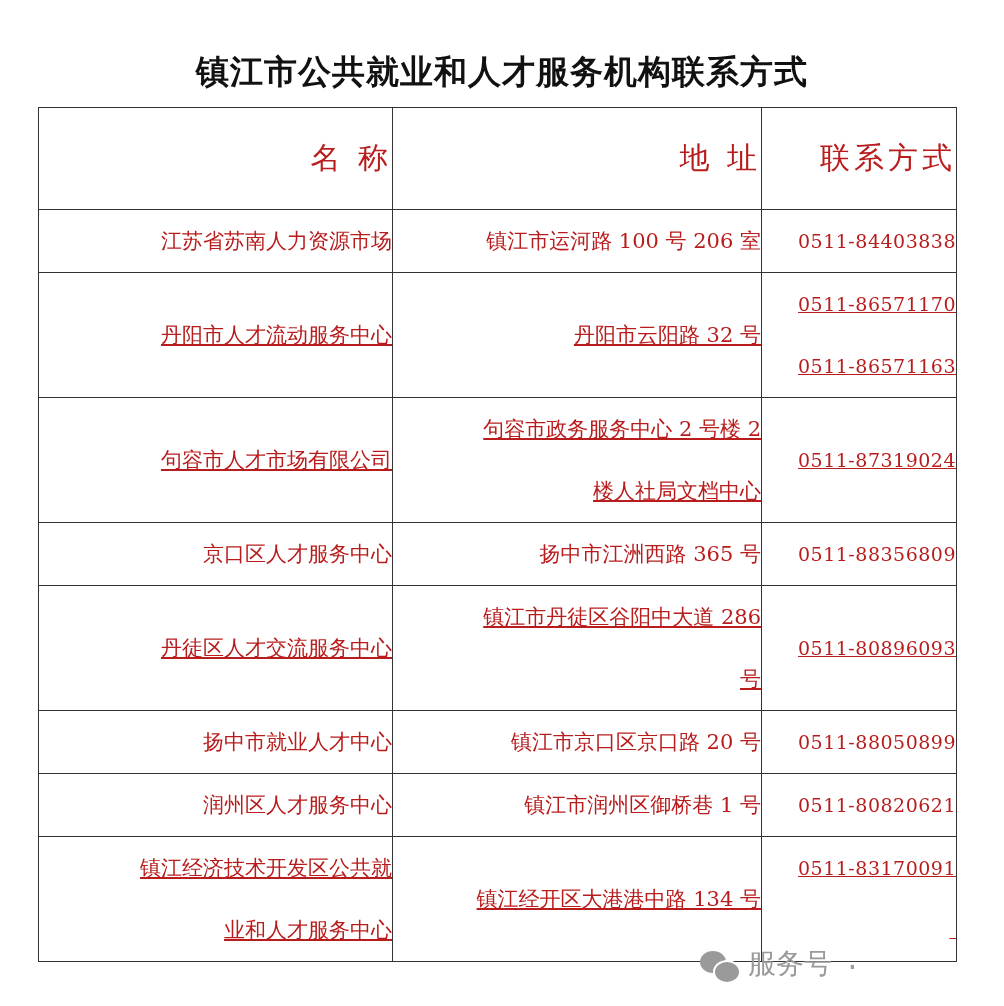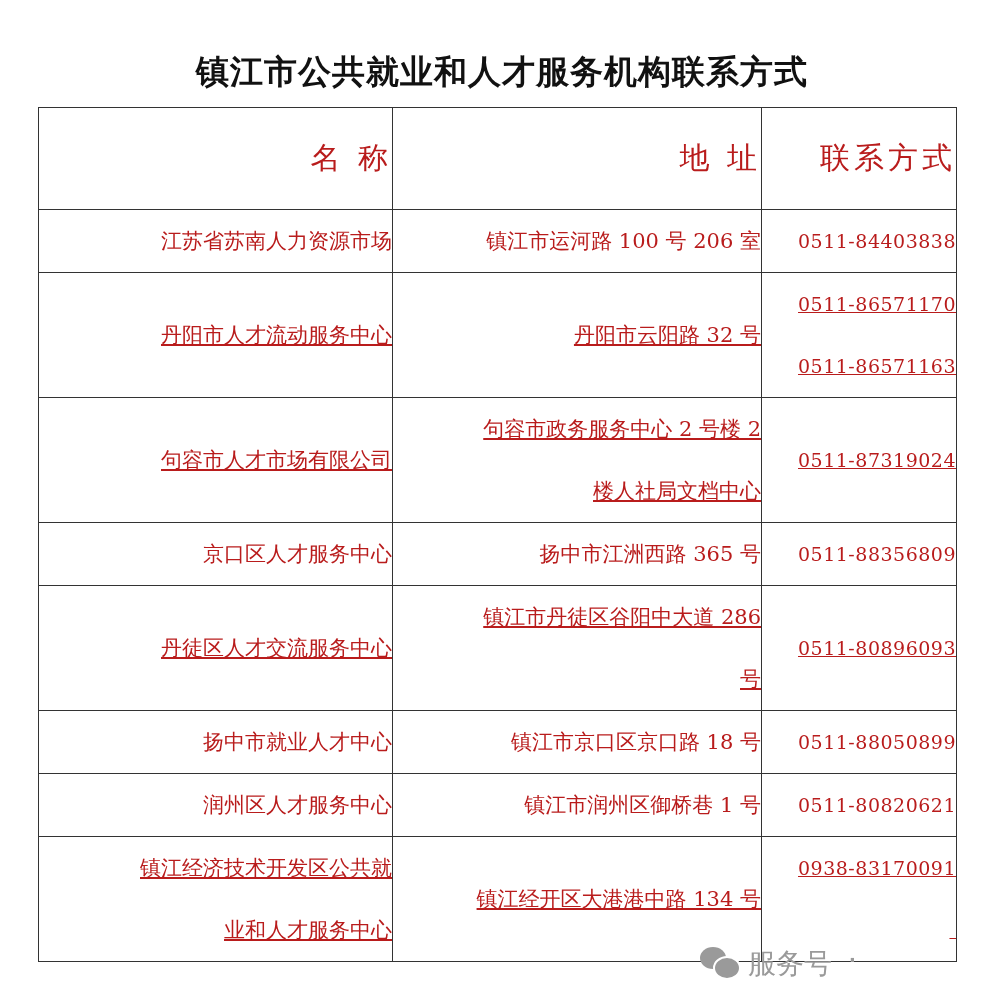--- a/index.html
+++ b/index.html
@@ -12,21 +12,21 @@
              border-collapse: collapse; table-layout: fixed; }
     table.contacts td, table.contacts th { border: 1.5px solid #333; text-align: right;
              vertical-align: middle; padding: 0; font-weight: normal; color: #b91c1c; }
     col.c1 { width: 354px; } col.c2 { width: 369px; } col.c3 { width: 195px; }
     th { font-size: 30px; height: 101px; letter-spacing: 4px; }
     td { font-size: 21px; line-height: 62px; }
     td.phone { font-size: 19px; letter-spacing: 0.5px; }
     .line { display: block; }
     tr.h63 td { height: 61px; }
     tr.h126 td { height: 124px; text-decoration: underline; }
-    .watermark { position: absolute; left: 700px; top: 945px; display: flex; align-items: flex-start;
+    .watermark { position: absolute; left: 700px; top: 945px; display: flex; align-items: flex-end;
              font-family: Liberation Mono, monospace; font-size: 28px; color: #9a9a9a; }
     .wechat-icon { width: 40px; height: 34px; position: relative; margin-right: 8px; }
     .wechat-icon .b1 { position: absolute; left: 0; top: 2px; width: 26px; height: 22px; border-radius: 50%; background: #9a9a9a; }
     .wechat-icon .b2 { position: absolute; left: 13px; top: 11px; width: 24px; height: 20px; border-radius: 50%; background: #9a9a9a; border: 2px solid #fff; }
     .sep { margin: 0 12px; }
   </style>
 </head>
 <body>
 
 <div class="title">镇江市公共就业和人才服务机构联系方式</div>
@@ -101,21 +101,21 @@
       </td>
       <td class="phone">
           <span class="line">0511-80896093</span>
         </td>
     </tr>
     <tr class="h63">
       <td>
           <span class="line">扬中市就业人才中心</span>
         </td>
       <td>
-          <span class="line">镇江市京口区京口路 18 号</span>
+          <span class="line">镇江市京口区京口路 20 号</span>
         </td>
       <td class="phone">
           <span class="line">0511-88050899</span>
         </td>
     </tr>
     <tr class="h63">
       <td>
           <span class="line">润州区人才服务中心</span>
         </td>
       <td>
@@ -127,21 +127,21 @@
     </tr>
     <tr class="h126">
       <td>
         <span class="line">镇江经济技术开发区公共就</span>
         <span class="line">业和人才服务中心</span>
       </td>
       <td>
           <span class="line">镇江经开区大港港中路 134 号</span>
         </td>
       <td class="phone">
-        <span class="line">0938-83170091</span>
+        <span class="line">0511-83170091</span>
         <span class="line">&nbsp;</span>
       </td>
     </tr>
   </tbody>
 </table>
 
 <div class="watermark">
   <span class="wechat-icon">
       <span class="b1"></span>
       <span class="b2"></span>

